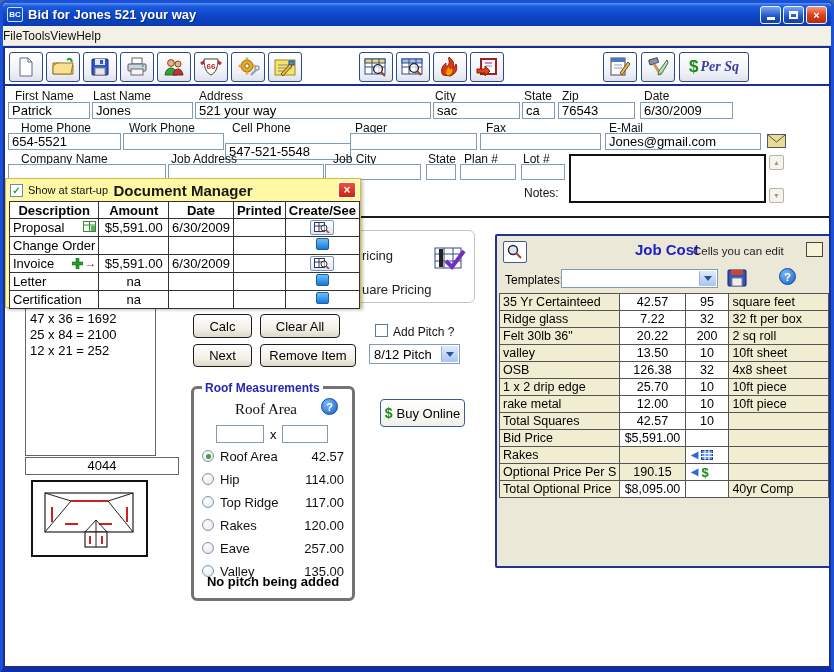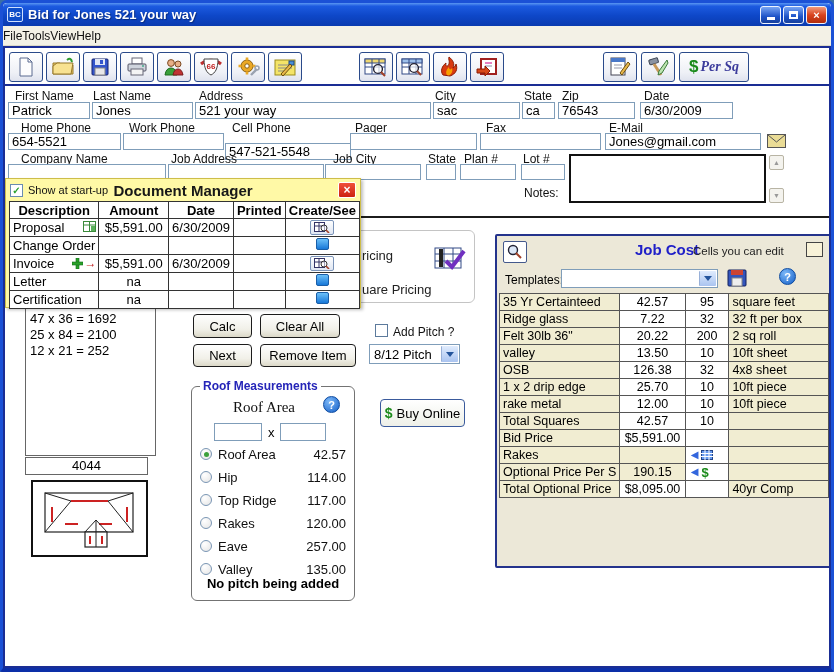--- a/index.html
+++ b/index.html
@@ -76,40 +76,40 @@
     background:linear-gradient(#6cc0f8,#1878d8); }
 
   
   .pricing-panel { position:absolute; left:352px; top:227px; width:120px; height:73px; background:#fff;
     border:1px solid #c4c4c4; border-radius:6px; z-index:10; }
   .pricing-frag { position:absolute; font-size:13px; color:#222; }
 
   
   .listbox { position:absolute; left:22px; top:305px; width:131px; height:148px; border:1px solid #666;
     background:#fff; font-size:13px; padding:2px 0 0 4px; line-height:16px; }
-  .totalbox { position:absolute; left:22px; top:454px; width:123px; height:18px; border:1px solid #666;
+  .totalbox { position:absolute; left:22px; top:454px; width:154px; height:18px; border:1px solid #666;
     background:#fff; font-size:13px; text-align:center; line-height:16px; }
   .drawbox { position:absolute; left:28px; top:477px; width:117px; height:77px; border:2px solid #111; background:#fff; }
 
   
   .pushbtn { position:absolute; border:1px solid #1c1c1c; border-radius:4px; font-size:13px; color:#000;
     background:linear-gradient(#fefefe,#f1f0e8 65%,#dcd9c8); display:flex; align-items:center; justify-content:center;
     font-family:"Liberation Sans", sans-serif; }
 
   .xp-check { position:absolute; width:13px; height:13px; background:#fff; border:1px solid #5c7a9c; }
   .dropdown { position:absolute; height:20px; border:1px solid #7f9db9; background:#fff; font-size:13px;
     display:flex; align-items:center; padding-left:4px; }
   .ddbtn { position:absolute; right:1px; top:1px; bottom:1px; width:17px;
     background:linear-gradient(#e0ecfd,#aac4f0); border-left:1px solid #98b0d8; border-radius:1px;
     display:flex; align-items:center; justify-content:center; }
   .ddbtn::after { content:""; border:4px solid transparent; border-top:5px solid #23549c; margin-top:4px; }
 
   
   .roofgrp { position:absolute; left:188px; top:383px; width:164px; height:215px;
-    border:1px solid #737373; border-radius:6px; background:#fff; }
+    border:3px solid #737373; border-radius:6px; background:#fff; }
   .roofgrp-title { position:absolute; left:8px; top:-8px; background:#fff; padding:0 3px;
     font-weight:bold; font-size:12px; color:#2525b8; }
   .roofarea-head { position:absolute; left:20px; top:12px; width:104px; text-align:center;
     font-family:"Liberation Serif", serif; font-size:15px; color:#111; }
   .helpicon { width:17px; height:17px; border-radius:50%;
     background:radial-gradient(circle at 35% 30%, #7cb8f8, #1560c8); color:#fff; font-weight:bold; font-size:11px;
     display:flex; align-items:center; justify-content:center; border:1px solid #0c4aa0; }
   .mini-input { position:absolute; height:18px; border:1px solid #7f9db9; background:#fff; font-size:12px; padding:0 2px; }
   .radiorow { position:absolute; left:8px; right:8px; height:18px; display:flex; align-items:center; }
   .radio { width:12px; height:12px; border:1px solid #7a96b4; border-radius:50%;

